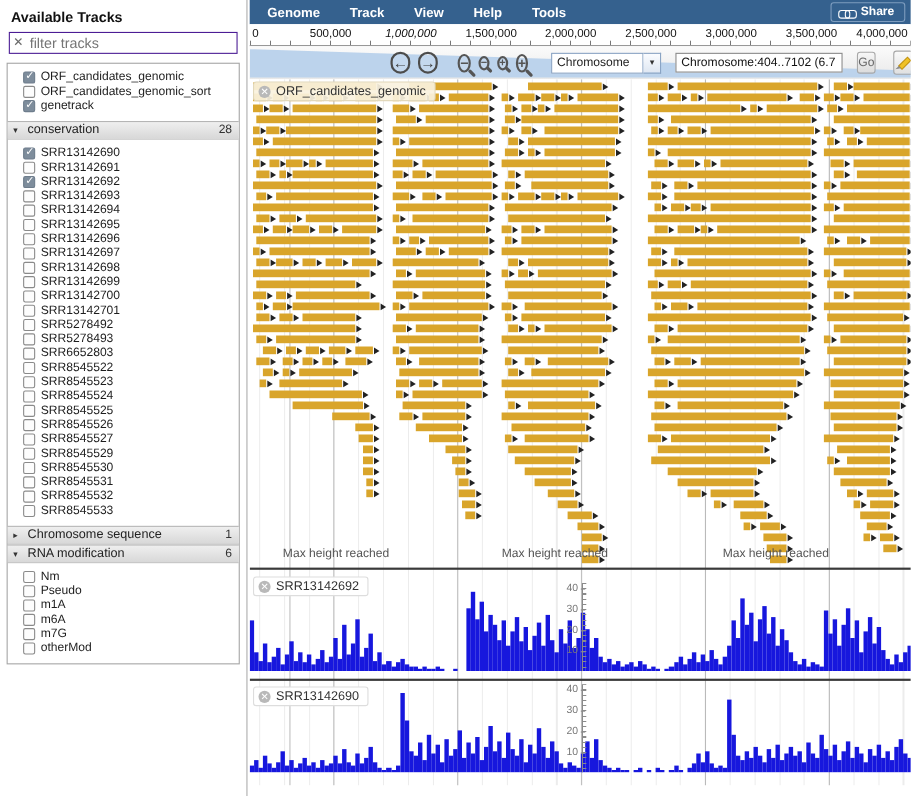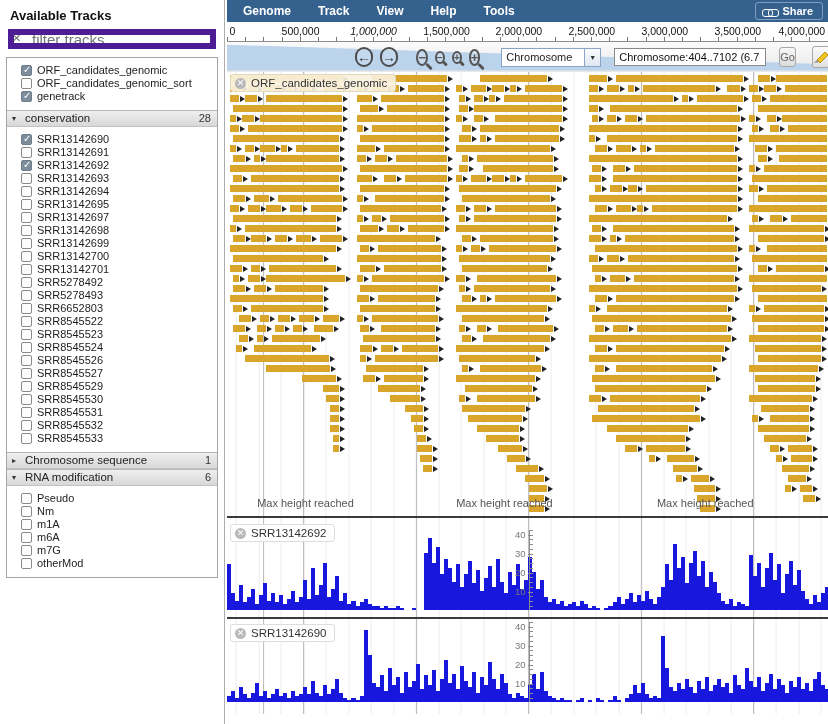--- a/index.html
+++ b/index.html
@@ -5,21 +5,21 @@
   * { box-sizing: border-box; margin:0; padding:0; }
   html,body { background:#fff; }
   .app { position:relative; width:828px; height:724px; overflow:hidden;
          font-family:"Liberation Sans","DejaVu Sans",sans-serif; color:#222; background:#fff; }
 
   
   .sidebar { position:absolute; left:0; top:0; width:225px; height:724px;
              background:#fff; border-right:1px solid #adadad; }
   .sidebar-title { font-size:13px; font-weight:bold; color:#111; padding:8px 0 6px 10px; }
   .filter-wrap { position:relative; margin:0 8px 8px 8px; }
-  .filter-wrap input { width:100%; height:20px; border:6px solid #4c1d95; font-size:15px;
+  .filter-wrap input { width:100%; height:20px; border:1px solid #4c1d95; font-size:13px;
                        padding:2px 4px 2px 18px; color:#444; outline:none;
                        font-family:"Liberation Sans",sans-serif; }
   .filter-x { position:absolute; left:4px; top:3px; font-size:11px; font-weight:bold; color:#6b6b6b; }
   .tracklist-box { margin:0 6px; border:1px solid #a5a5a5; background:#fff; }
   .cb-row { display:flex; align-items:center; gap:5px; padding:0 0 1px 14px; height:13px; cursor:default; }
   .cb { width:11px; height:11px; border:1px solid #8a8a8a; background:#fdfdfd; border-radius:2px;
         position:relative; flex:0 0 auto; }
   .cb.checked { background:#7e8d9c; border-color:#6e7d8c; }
   .cb.checked::after { content:"\2713"; position:absolute; left:1px; top:-2px; color:#fff; font-size:10px; font-weight:bold; }
   .cb-label { font-size:11px; color:#1d1d1d; white-space:nowrap; }
@@ -172,20 +172,24 @@
             <div class="cb-row">
               <span class="cb"></span>
               <span class="cb-label">SRR13142694</span>
             </div>
             <div class="cb-row">
               <span class="cb"></span>
               <span class="cb-label">SRR13142695</span>
             </div>
             <div class="cb-row">
               <span class="cb"></span>
+              <span class="cb-label">SRR13142696</span>
+            </div>
+            <div class="cb-row">
+              <span class="cb"></span>
               <span class="cb-label">SRR13142697</span>
             </div>
             <div class="cb-row">
               <span class="cb"></span>
               <span class="cb-label">SRR13142698</span>
             </div>
             <div class="cb-row">
               <span class="cb"></span>
               <span class="cb-label">SRR13142699</span>
             </div>
@@ -213,20 +217,24 @@
               <span class="cb"></span>
               <span class="cb-label">SRR8545522</span>
             </div>
             <div class="cb-row">
               <span class="cb"></span>
               <span class="cb-label">SRR8545523</span>
             </div>
             <div class="cb-row">
               <span class="cb"></span>
               <span class="cb-label">SRR8545524</span>
+            </div>
+            <div class="cb-row">
+              <span class="cb"></span>
+              <span class="cb-label">SRR8545525</span>
             </div>
             <div class="cb-row">
               <span class="cb"></span>
               <span class="cb-label">SRR8545526</span>
             </div>
             <div class="cb-row">
               <span class="cb"></span>
               <span class="cb-label">SRR8545527</span>
             </div>
             <div class="cb-row">
@@ -256,25 +264,25 @@
             <span class="section-count">1</span>
           </div>
           <div class="section-hdr">
             <span class="section-arrow">▾</span>
             <span class="section-name">RNA modification</span>
             <span class="section-count">6</span>
           </div>
           <div class="section-items">
             <div class="cb-row">
               <span class="cb"></span>
+              <span class="cb-label">Nm</span>
+            </div>
+            <div class="cb-row">
+              <span class="cb"></span>
               <span class="cb-label">Pseudo</span>
-            </div>
-            <div class="cb-row">
-              <span class="cb"></span>
-              <span class="cb-label">Nm</span>
             </div>
             <div class="cb-row">
               <span class="cb"></span>
               <span class="cb-label">m1A</span>
             </div>
             <div class="cb-row">
               <span class="cb"></span>
               <span class="cb-label">m6A</span>
             </div>
             <div class="cb-row">

